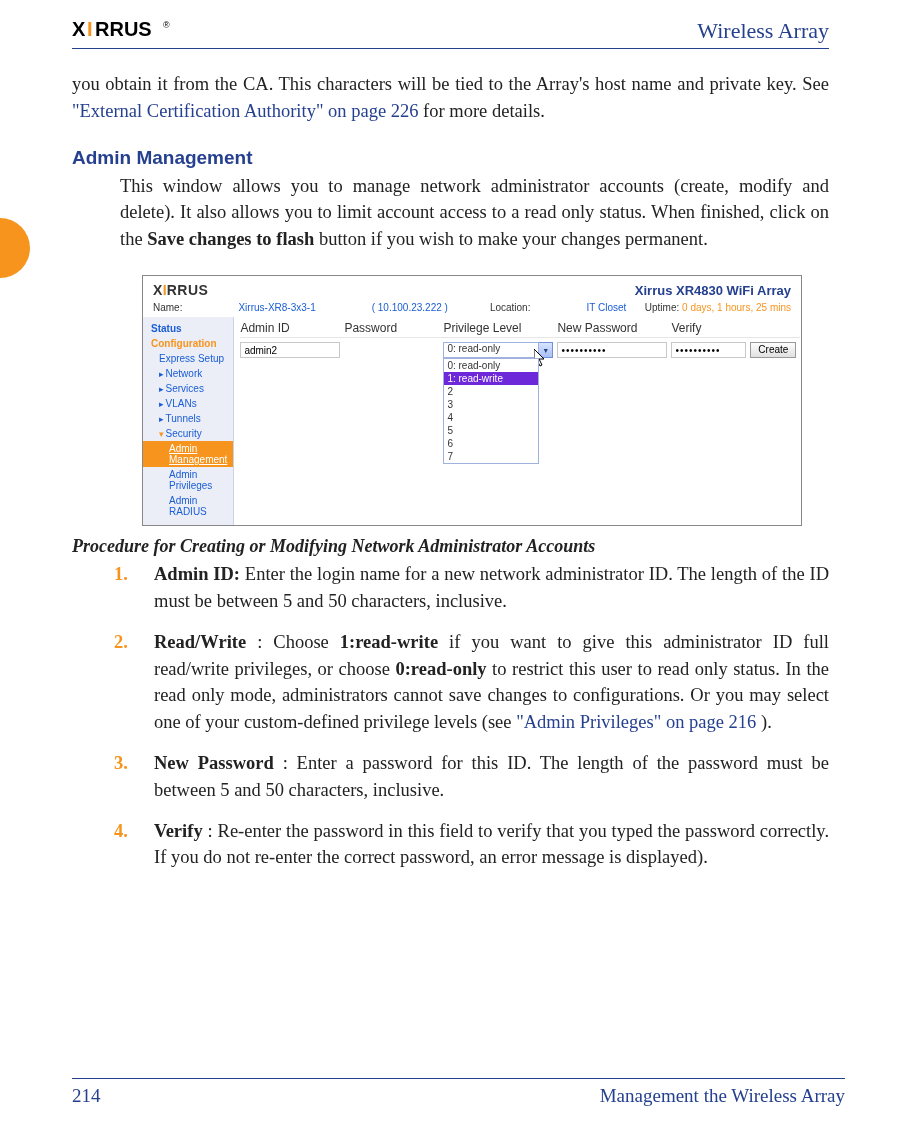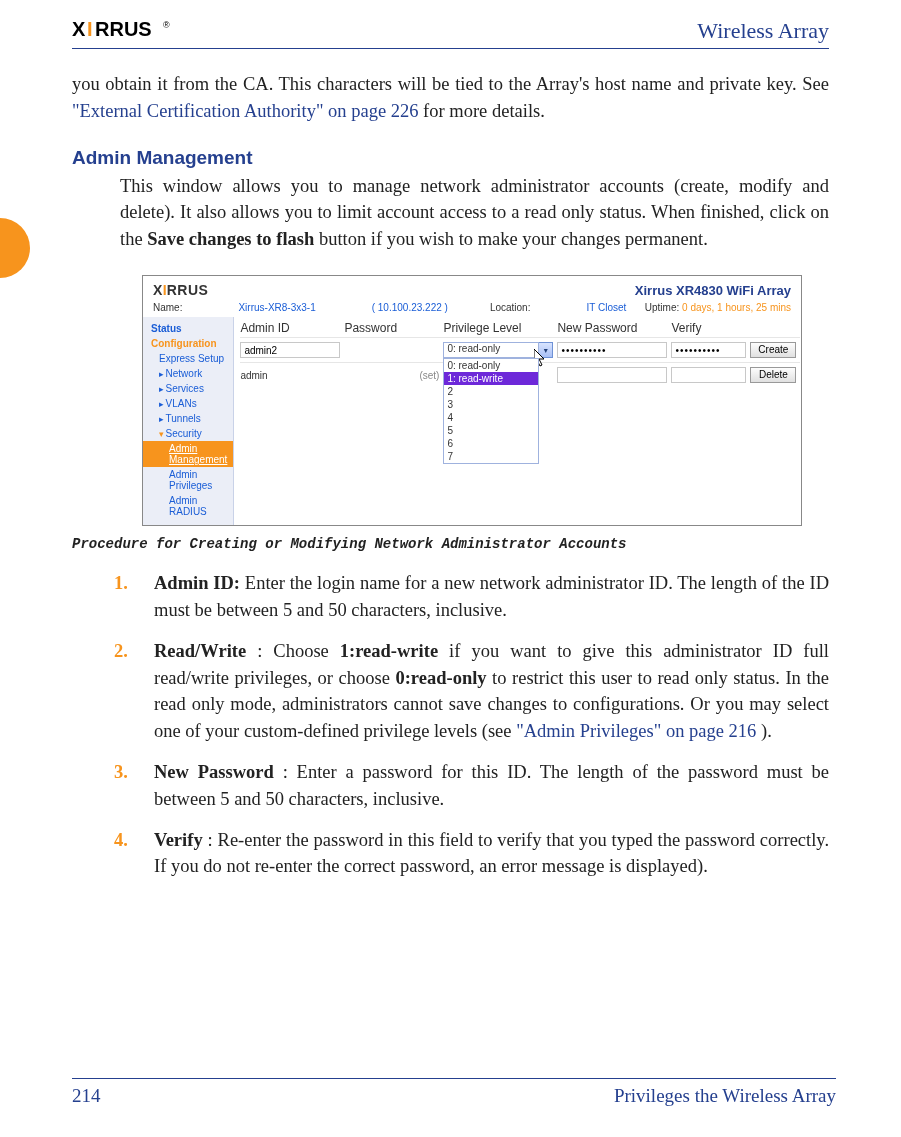--- a/index.html
+++ b/index.html
@@ -57,28 +57,28 @@
     .ddbtn .sel { flex: 1; border: 1px solid #9fb2de; height: 16px; font-size: 10px; padding: 0 3px; background: #fff; }
     .ddbtn .arrow { width: 14px; height: 16px; background: linear-gradient(#d8e4ff,#a9c0f5); border: 1px solid #6f92d6; border-left: 0; display:flex; align-items:center; justify-content:center;}
     .ddbtn .arrow::after{content:"▾"; font-size:8px; color:#22407a;}
     .ddlist { position: absolute; top: 16px; left: 0; right: 14px; border: 1px solid #9fb2de; background: #fff; z-index: 5; }
     .ddlist div { padding: 0 3px; font-size: 10px; line-height: 13px; }
     .ddlist .hl { background: #6d28d9; color: #fff; }
     .cursor { position: absolute; top: 32px; left: 300px; }
     .btn { border: 1px solid #999; background: linear-gradient(#fdfdfd,#e0e0e0); font-size: 10px; height: 16px; width: 46px; text-align: center; line-height: 14px;}
     .figcap { text-align: center; font-size: 15.5px; margin: 14px 0 24px 0; font-family: "Palatino Linotype", Georgia, serif; }
 
-    .proc-title { font-style: italic; font-weight: bold; font-size: 14px; margin-bottom: 18px; font-family: Liberation Mono, monospace; }
+    .proc-title { font-style: italic; font-weight: bold; font-size: 18px; margin-bottom: 4px; }
     .proc-list { padding-left: 82px; }
     .proc-item { position: relative; font-size: 18.5px; line-height: 1.45; text-align: justify; margin-bottom: 14px; }
     .proc-num { position: absolute; left: -40px; top: 0; color: #f7941d; font-weight: bold; width: 32px; }
     .proc-item .bold { font-weight: bold; }
     .proc-item .link2 { color: #25408f; }
 
-    .footer { position: absolute; left: 72px; right: 65px; bottom: 30px; border-top: 1px solid #25408f; padding-top: 6px; display: flex; justify-content: space-between; color: #25408f; font-size: 19px; }
+    .footer { position: absolute; left: 72px; right: 56px; bottom: 30px; border-top: 1px solid #25408f; padding-top: 6px; display: flex; justify-content: space-between; color: #25408f; font-size: 19px; }
   </style>
 </head>
 <body>
 
 <div class="page">
   <div class="side-dot"></div>
 
   <div class="header">
     <div class="logo">
       <svg width="140" height="22" viewBox="0 0 140 22">
@@ -163,28 +163,20 @@
                 <div>4</div>
                 <div>5</div>
                 <div>6</div>
                 <div>7</div>
               </div>
             </div>
             <input class="txt pw" value="••••••••••" style="">
             <input class="txt pw" value="••••••••••" style="">
             <button class="btn">Create</button>
           </div>
-          <div class="trow">
-            <div>admin</div>
-            <div class="setlabel">(set)</div>
-            <div></div>
-            <input class="txt" style="">
-            <input class="txt" style="">
-            <button class="btn">Delete</button>
-          </div>
           <svg class="cursor" width="14" height="18" viewBox="0 0 14 18">
             <path d="M0 0 L0 14 L3 11 L6 17 L8 16 L5 10 L10 10 Z" fill="#fff" stroke="#000" stroke-width="1"></path>
           </svg>
         </div>
       </div>
     </div>
   </div>
 
   <div class="proc-title">Procedure for Creating or Modifying Network Administrator Accounts</div>
   <div class="proc-list">
@@ -211,15 +203,15 @@
     </div>
     <div class="proc-item">
       <span class="proc-num">4.</span>
       <span class="bold">Verify</span>
       <span>: Re-enter the password in this field to verify that you typed the password correctly. If you do not re-enter the correct password, an error message is displayed).</span>
     </div>
   </div>
 
   <div class="footer">
     <span>214</span>
-    <span>Privileges the Wireless Array</span>
+    <span>Management the Wireless Array</span>
   </div>
 </div>
 
 </body></html>

